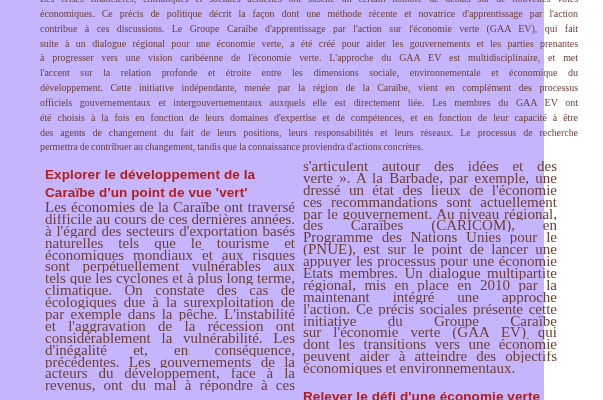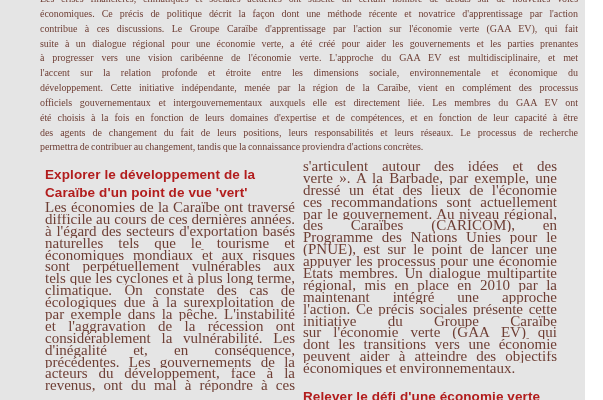--- a/index.html
+++ b/index.html
@@ -7,23 +7,23 @@
     padding: 0;
     background: #ffffff;
   }
   body {
     width: 603px;
     height: 400px;
     overflow: hidden;
   }
   .page {
     position: relative;
-    width: 585px;
+    width: 544px;
     height: 400px;
-    background: #e5e5e5;
+    background: #c4b5fd;
     font-family: "Liberation Serif", serif;
     color: #6e3e34;
   }
   .block { position: absolute; }
 
   
   .line {
     text-align: justify;
     text-align-last: justify;
     overflow: hidden;

